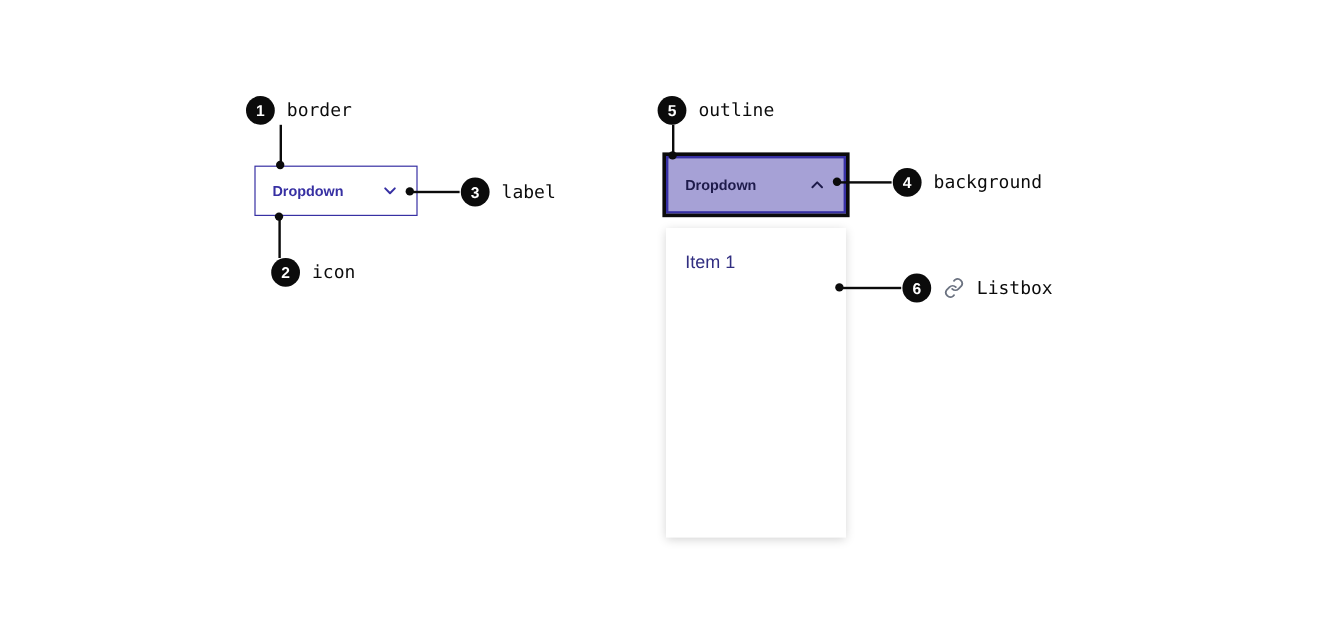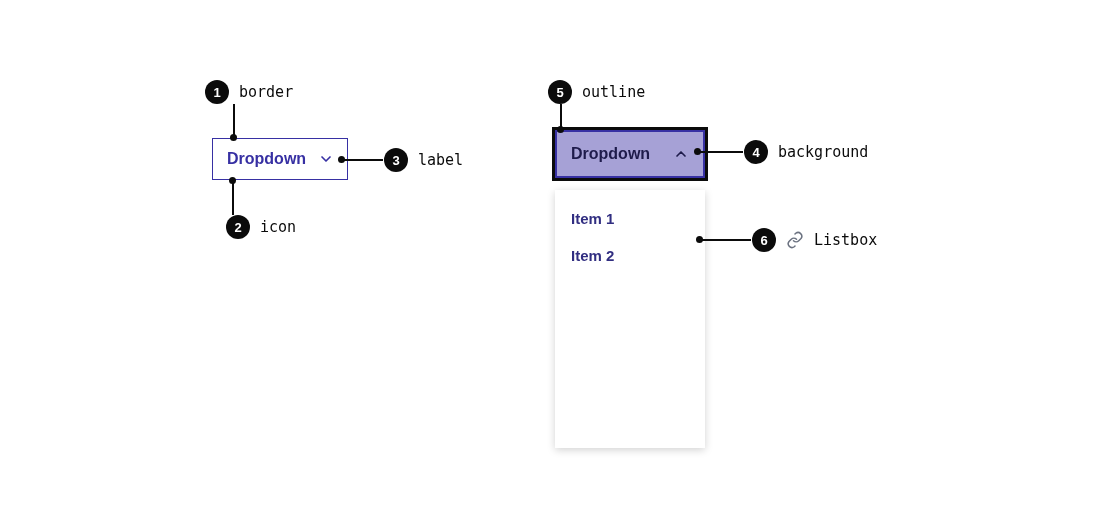--- a/index.html
+++ b/index.html
@@ -22,21 +22,21 @@
       border: 1.5px solid #3730a3;
       display: flex;
       align-items: center;
       padding: 0 14px;
       gap: 12px;
       background: #fff;
     }
     .dd-label {
       color: #3730a3;
       font-weight: 700;
-      font-size: 16px;
+      font-size: 12px;
     }
     .chev {
       width: 16px;
       height: 16px;
       flex: 0 0 auto;
       margin-left: auto;
     }
 
     
     .dd-open-wrap {
@@ -62,21 +62,21 @@
       width: 150px;
       height: 258px;
       background: #fff;
       box-shadow: 0 2px 8px rgba(0,0,0,0.18);
       overflow: hidden;
       padding: 10px 0;
     }
     .listbox .item {
       padding: 10px 16px;
       color: #312e81;
-      font-weight: 700;
+      font-weight: 400;
       font-size: 15px;
     }
 
     
     .callout {
       position: absolute;
       display: flex;
       align-items: center;
       gap: 10px;
       font-family: ui-monospace, Menlo, Consolas, monospace;
@@ -120,21 +120,20 @@
 
 <div class="dd-open-wrap">
   <div class="dd-open-btn">
     <span class="dd-label">Dropdown</span>
     <svg class="chev" viewBox="0 0 24 24" fill="none" stroke="#1e1b4b" stroke-width="2.5" stroke-linecap="round" stroke-linejoin="round" style="margin-left:auto">
           <polyline points="6 15 12 9 18 15"></polyline>
         </svg>
   </div>
   <div class="listbox">
     <div class="item">Item 1</div>
-    <div class="item">Item 2</div>
   </div>
 </div>
 
 <div class="callout" style="left:205px; top:80px;">
   <span class="num">1</span>
   <span>border</span>
 </div>
 <div class="line" style="left:233px; top:104px; width:2px; height:32px;"></div>
 <div class="dot" style="left:230px; top:134px;"></div>
 

